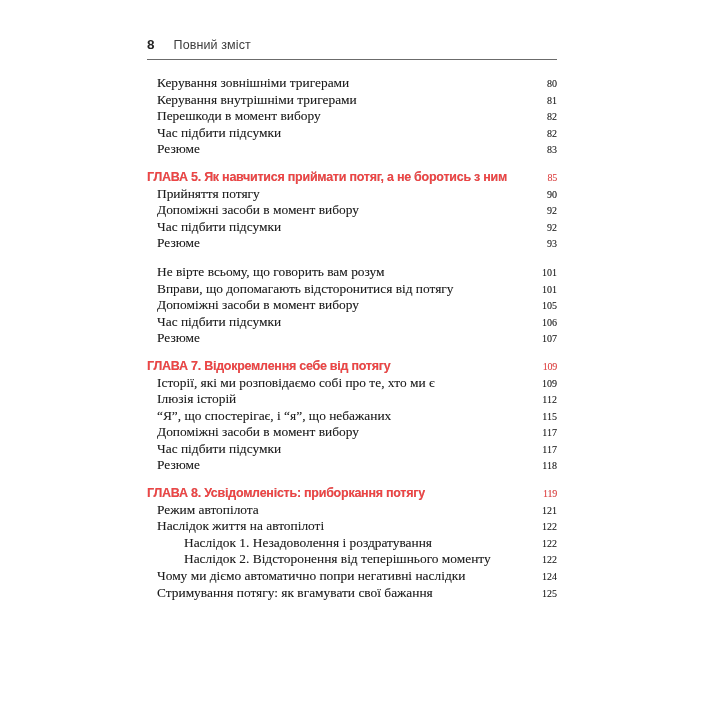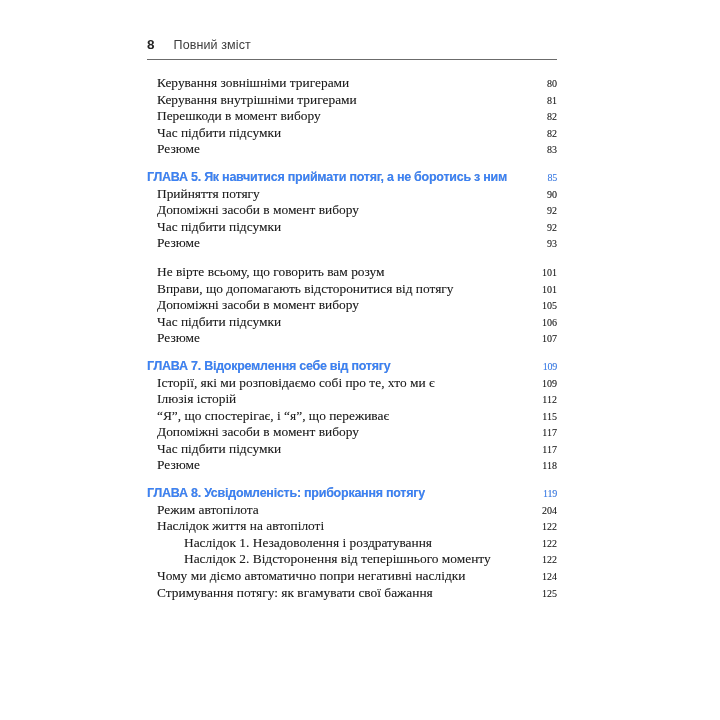--- a/index.html
+++ b/index.html
@@ -57,21 +57,21 @@
     text-align: right;
     font-family: "Liberation Serif", serif;
     font-weight: normal;
     font-size: 10px;
   }
   .row.chapter {
     font-family: "Liberation Sans", sans-serif;
     font-weight: bold;
     font-size: 12.5px;
     letter-spacing: -0.25px;
-    color: #3b82f6;
+    color: #ef4444;
   }
   .row.lvl1 .label { padding-left: 10px; }
   .row.lvl2 .label { padding-left: 37px; }
 </style>
 </head>
 <body>
 
 <div class="page">
   <div class="content">
     <div class="page-header">
@@ -152,21 +152,21 @@
           </div>
           <div class="row lvl1">
             <span class="label">Історії, які ми розповідаємо собі про те, хто ми є</span>
             <span class="pageno">109</span>
           </div>
           <div class="row lvl1">
             <span class="label">Ілюзія історій</span>
             <span class="pageno">112</span>
           </div>
           <div class="row lvl1">
-            <span class="label">“Я”, що спостерігає, і “я”, що переживає</span>
+            <span class="label">“Я”, що спостерігає, і “я”, що небажаних</span>
             <span class="pageno">115</span>
           </div>
           <div class="row lvl1">
             <span class="label">Допоміжні засоби в момент вибору</span>
             <span class="pageno">117</span>
           </div>
           <div class="row lvl1">
             <span class="label">Час підбити підсумки</span>
             <span class="pageno">117</span>
           </div>
@@ -175,21 +175,21 @@
             <span class="pageno">118</span>
           </div>
         </div>
         <div class="section">
           <div class="row chapter">
             <span class="label">ГЛАВА 8. Усвідомленість: приборкання потягу</span>
             <span class="pageno">119</span>
           </div>
           <div class="row lvl1">
             <span class="label">Режим автопілота</span>
-            <span class="pageno">204</span>
+            <span class="pageno">121</span>
           </div>
           <div class="row lvl1">
             <span class="label">Наслідок життя на автопілоті</span>
             <span class="pageno">122</span>
           </div>
           <div class="row lvl2">
             <span class="label">Наслідок 1. Незадоволення і роздратування</span>
             <span class="pageno">122</span>
           </div>
           <div class="row lvl2">

